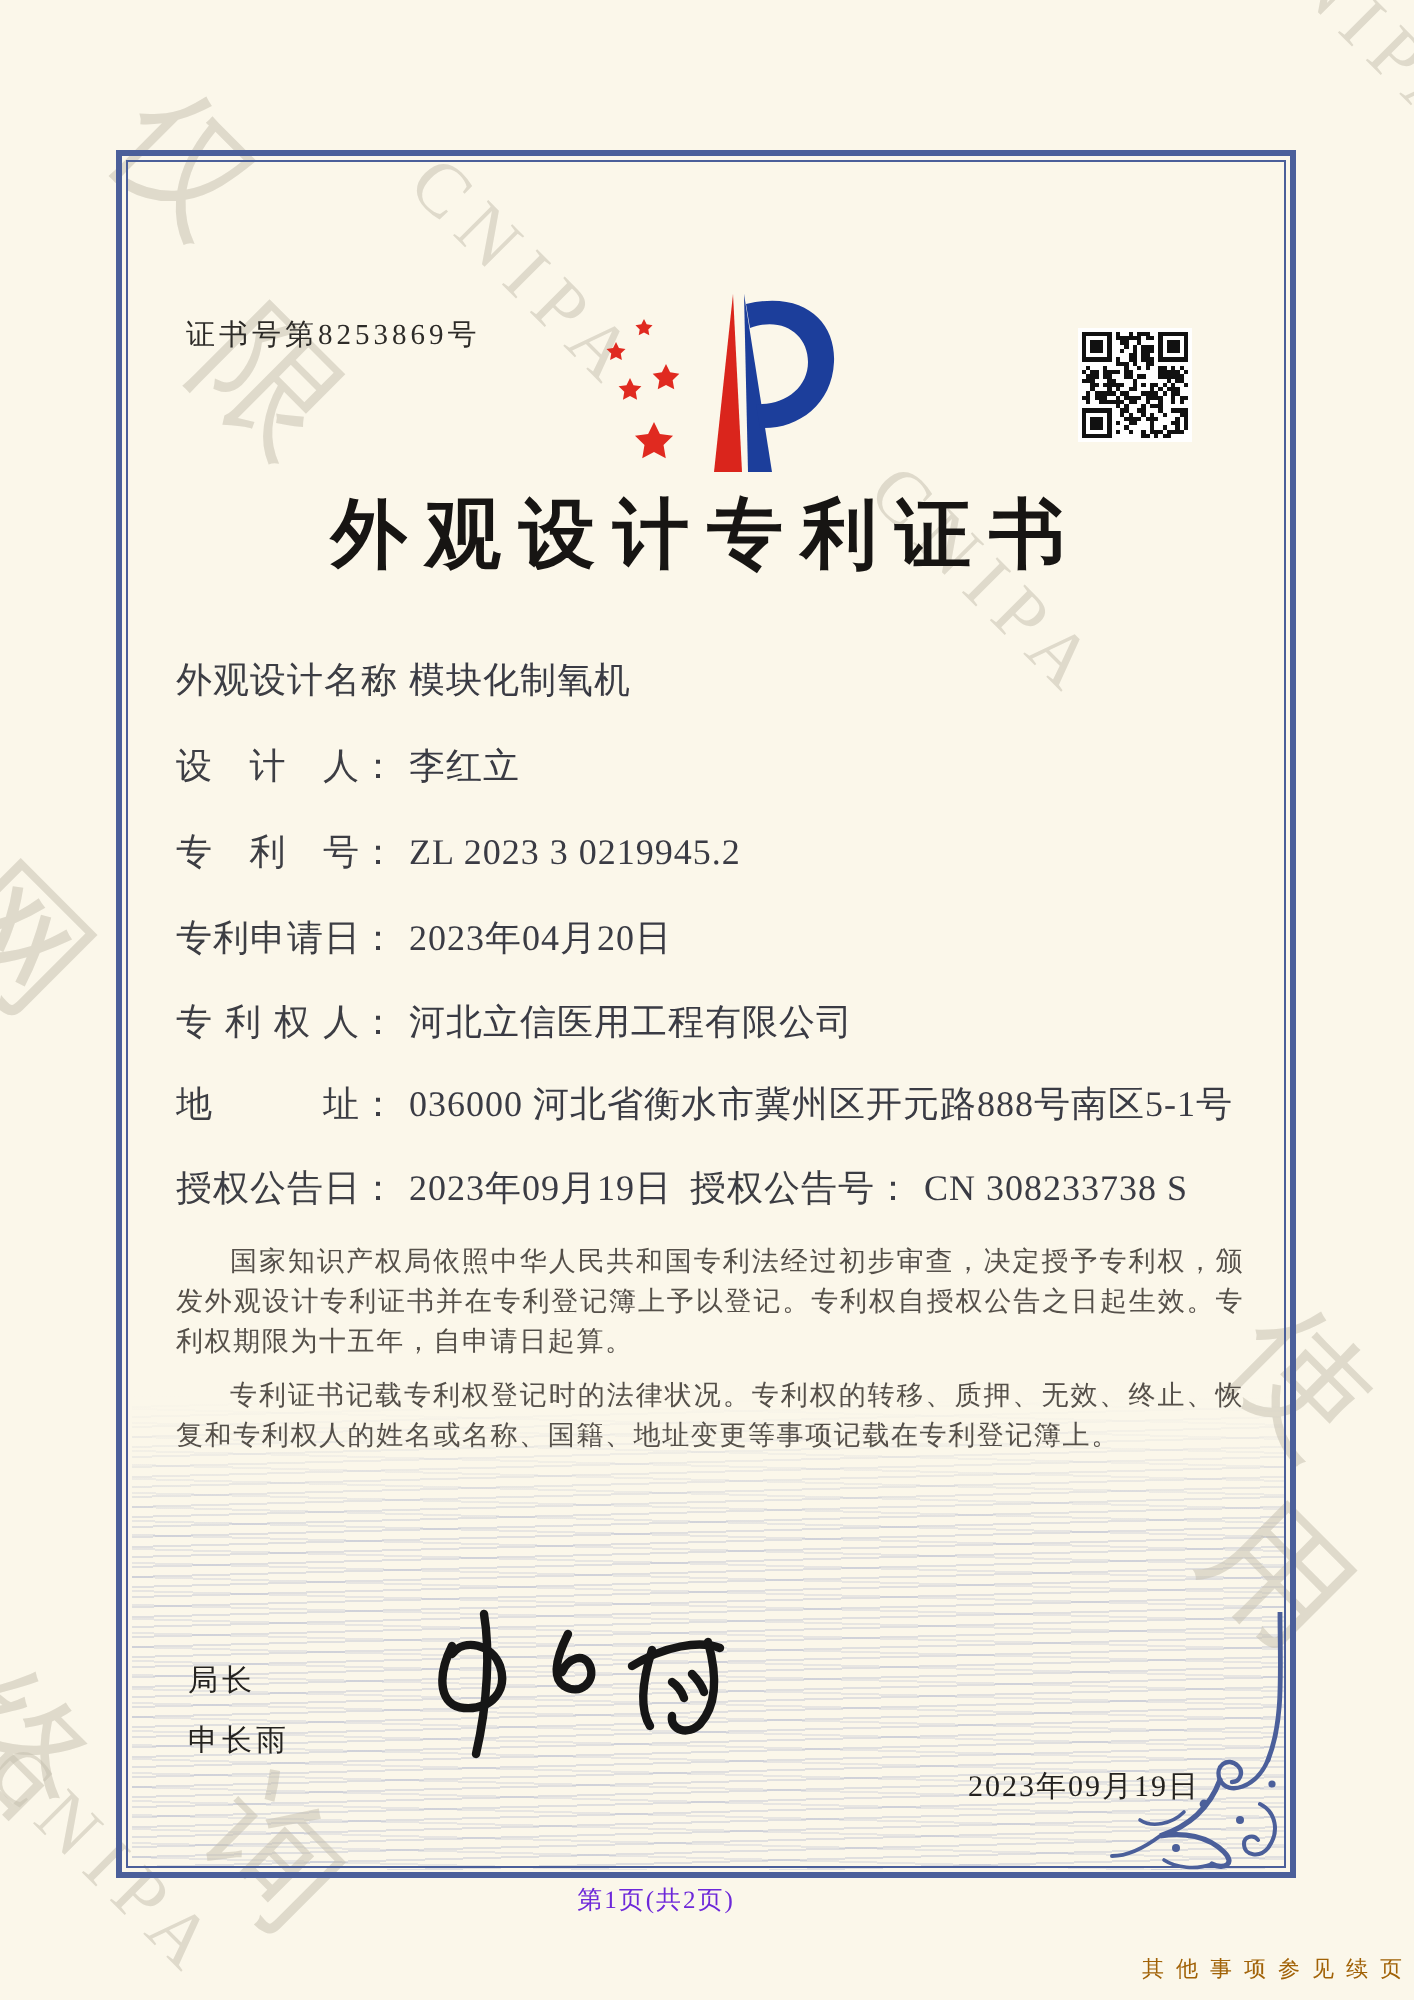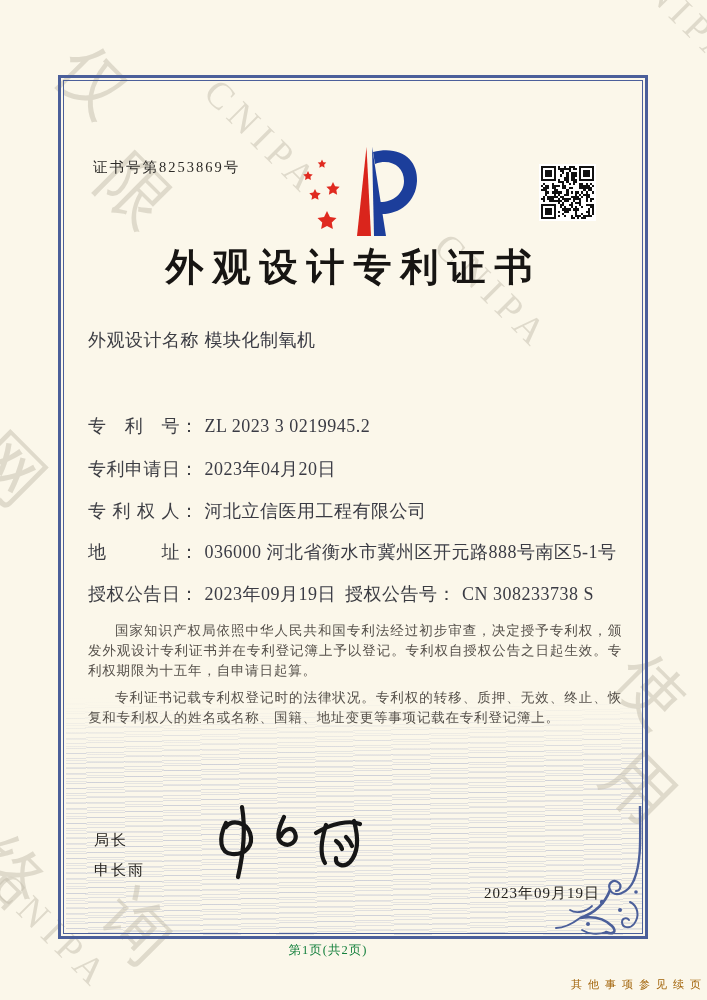--- a/index.html
+++ b/index.html
@@ -50,21 +50,21 @@
   .pair2{position:absolute;left:257px;top:0;}
   .paras{position:absolute;left:88px;top:588px;width:534px;}
   .paras p{
     margin:0 0 7px 0;font-size:13.5px;line-height:20px;letter-spacing:.8px;
     text-indent:2em;color:#55504a;text-align:justify;
   }
   .sig-title{position:absolute;left:94px;top:798px;font-size:15px;color:#24221f;letter-spacing:2px;}
   .sig-name{position:absolute;left:94px;top:828px;font-size:15px;color:#24221f;letter-spacing:2px;}
   .signature{position:absolute;left:198px;top:770px;}
   .grant-date{position:absolute;left:484px;top:851px;font-size:15px;color:#24221f;letter-spacing:1px;}
-  .page-info{position:absolute;left:248px;top:909px;width:160px;text-align:center;font-size:12.5px;color:#15803d;letter-spacing:1px;}
+  .page-info{position:absolute;left:248px;top:909px;width:160px;text-align:center;font-size:12.5px;color:#6d28d9;letter-spacing:1px;}
   .cont-note{position:absolute;left:0;top:944px;width:100%;text-align:right;font-size:11px;letter-spacing:6px;color:#a16207;}
 </style>
 </head>
 <body>
 
 <div class="page">
 
   <div class="waves"></div>
 
   <div class="wm-layer" id="wm-layer">
@@ -350,20 +350,23 @@
           <rect x="1" y="19" width="5" height="5" fill="#fff"></rect>
           <rect x="2" y="20" width="3" height="3"></rect>
         </g>
       </svg>
 
     <div class="title">外观设计专利证书</div>
 
     <div class="frow" style="top:295px">
       <span class="flabel">外观设计名称</span><span class="fcolon">：</span><span class="fvalue">模块化制氧机</span>
     </div>
+    <div class="frow" style="top:338px">
+      <span class="flabel">设计人</span><span class="fcolon">：</span><span class="fvalue">李红立</span>
+    </div>
     <div class="frow" style="top:381px">
       <span class="flabel">专利号</span><span class="fcolon">：</span><span class="fvalue">ZL 2023 3 0219945.2</span>
     </div>
     <div class="frow" style="top:424px">
       <span class="flabel">专利申请日</span><span class="fcolon">：</span><span class="fvalue">2023年04月20日</span>
     </div>
     <div class="frow" style="top:466px">
       <span class="flabel">专利权人</span><span class="fcolon">：</span><span class="fvalue">河北立信医用工程有限公司</span>
     </div>
     <div class="frow" style="top:507px">

